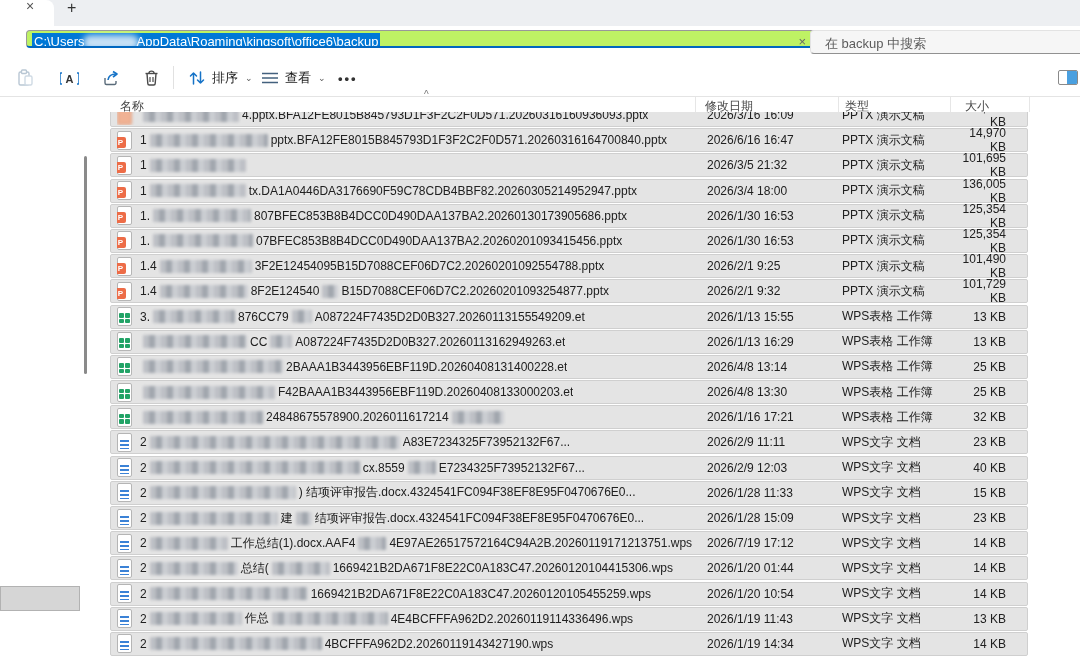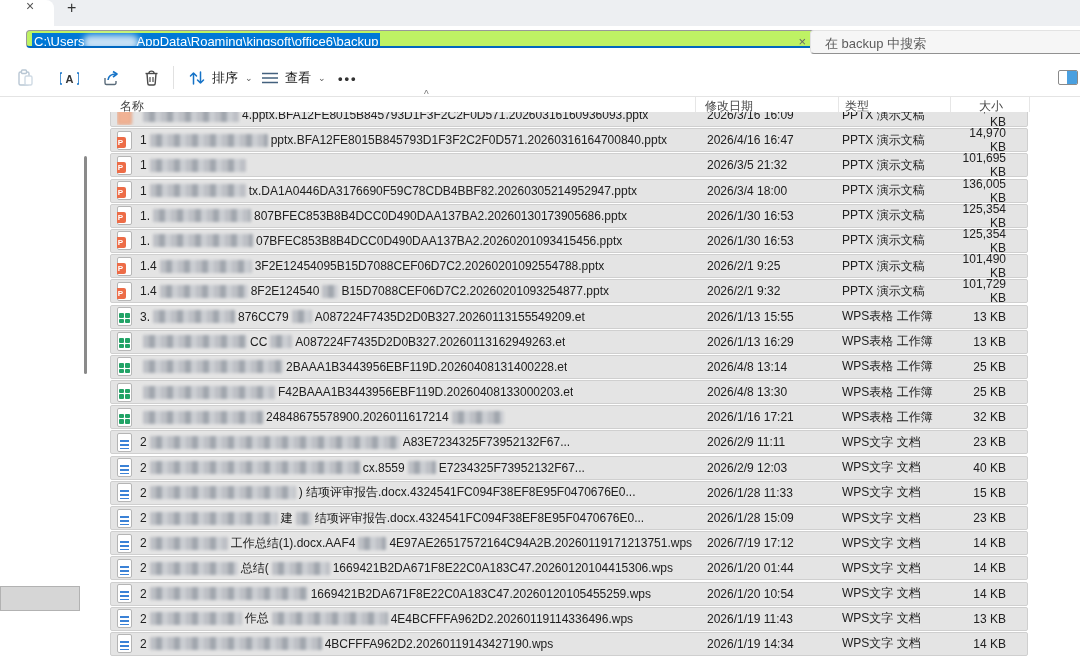--- a/index.html
+++ b/index.html
@@ -41,21 +41,21 @@
   .navpane { position:absolute; left:0; top:97px; width:95px; height:565px; background:#fff; }
   .nav-scroll { position:absolute; left:84px; top:59px; width:3px; height:218px; background:#8a8a8a; border-radius:2px; }
   .nav-redacted { position:absolute; left:0px; top:489px; width:80px; height:25px;
     background:#d6d6d6; border:1px solid #b2b2b2; }
 
   
   .list-header { position:absolute; left:108px; top:97px; width:922px; height:15px; background:#fff; font-size:12px; color:#454545; }
   .list-header .h-name { position:absolute; left:12px; top:1px; }
   .list-header .h-date { position:absolute; left:597px; top:1px; }
   .list-header .h-type { position:absolute; left:737px; top:1px; }
-  .list-header .h-size { position:absolute; left:843px; width:52px; text-align:right; top:1px; }
+  .list-header .h-size { position:absolute; left:843px; width:52px; text-align:center; top:1px; }
   .hsep { position:absolute; top:0; width:1px; height:15px; background:#e6e6e6; }
   .sort-caret { position:absolute; left:316px; top:-8px; font-size:10px; color:#777; }
 
   
   .list-viewport { position:absolute; left:110px; top:112px; width:918px; height:550px; overflow:hidden; }
   .rows { margin-top:-9px; }
   .frow { width:918px; height:24px; margin-bottom:1.2px; background:#e4e4e4; border:1px solid #cfcfcf;
     border-radius:2px; display:flex; align-items:center; font-size:12px; color:#202020; padding-left:6px; }
   .c-name { width:582px; display:flex; overflow:hidden; white-space:nowrap; flex:none; }
   .c-date { width:143px; padding-left:8px; flex:none; }
@@ -196,21 +196,21 @@
         <span class="c-name">
           <span class="ficon">
             <span class="badge-ppt">P</span>
           </span>
           <span class="fname">
             <span>1</span>
             <span class="rd" style="width:118px"></span>
             <span>pptx.BFA12FE8015B845793D1F3F2C2F0D571.20260316164700840.pptx</span>
           </span>
         </span>
-        <span class="c-date">2026/4/16 16:47</span>
+        <span class="c-date">2026/6/16 16:47</span>
         <span class="c-type">PPTX 演示文稿</span>
         <span class="c-size">14,970 KB</span>
       </div>
       <div class="frow">
         <span class="c-name">
           <span class="ficon">
             <span class="badge-ppt">P</span>
           </span>
           <span class="fname">
             <span>1</span>

